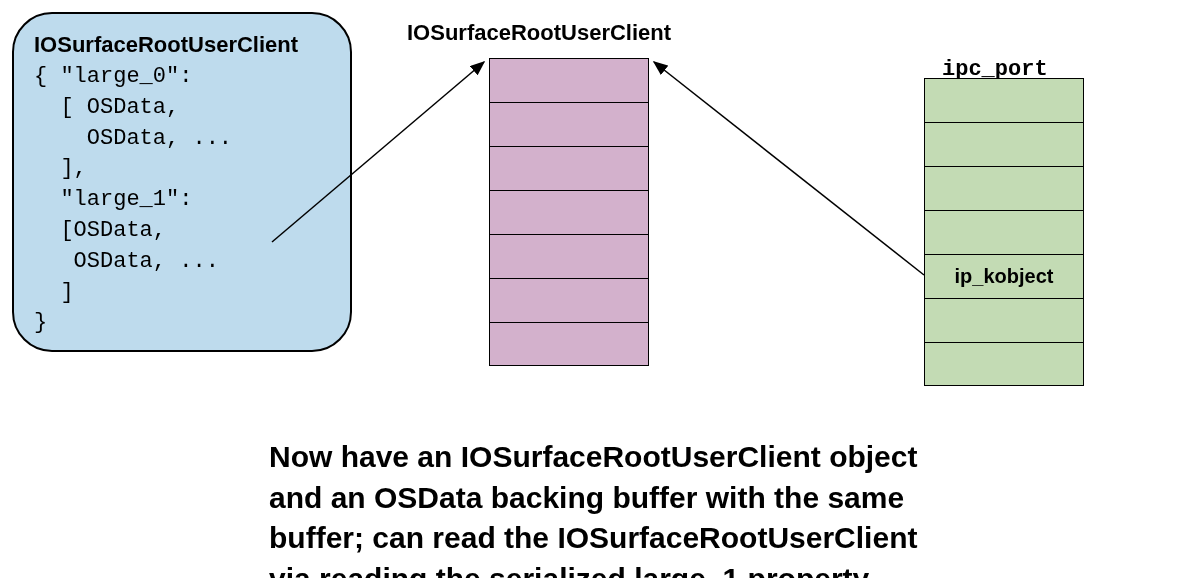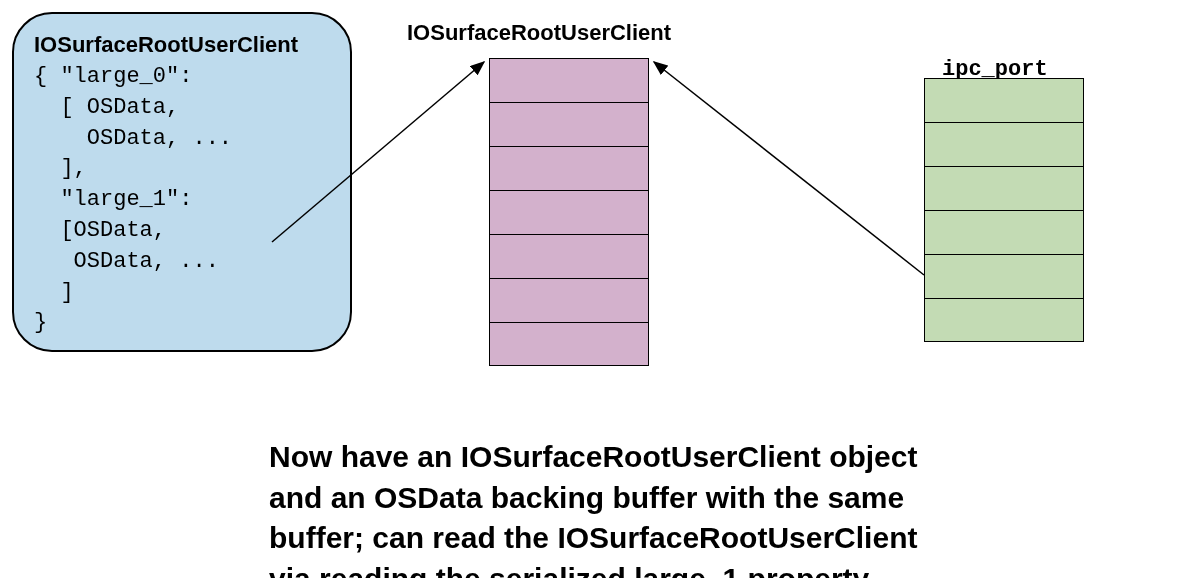--- a/index.html
+++ b/index.html
@@ -133,20 +133,23 @@
   <div class="cell"></div>
   <div class="cell"></div>
 </div>
 
 <div class="right-title">ipc_port</div>
 <div class="right-table">
   <div class="cell"></div>
   <div class="cell"></div>
   <div class="cell"></div>
   <div class="cell"></div>
+  <div class="cell">
+    <span class="ip-label">ip_kobject</span>
+  </div>
   <div class="cell"></div>
   <div class="cell"></div>
 </div>
 
 <div class="caption">Now have an IOSurfaceRootUserClient object and an OSData backing buffer with the same buffer; can read the IOSurfaceRootUserClient via reading the serialized large_1 property from the IOSurfaceRoot</div>
 
 <svg class="arrows">
   <defs>
     <marker id="arrowhead" markerWidth="10" markerHeight="8" refX="9" refY="4" orient="auto">
       <polygon points="0 0, 10 4, 0 8" fill="#000"></polygon>

